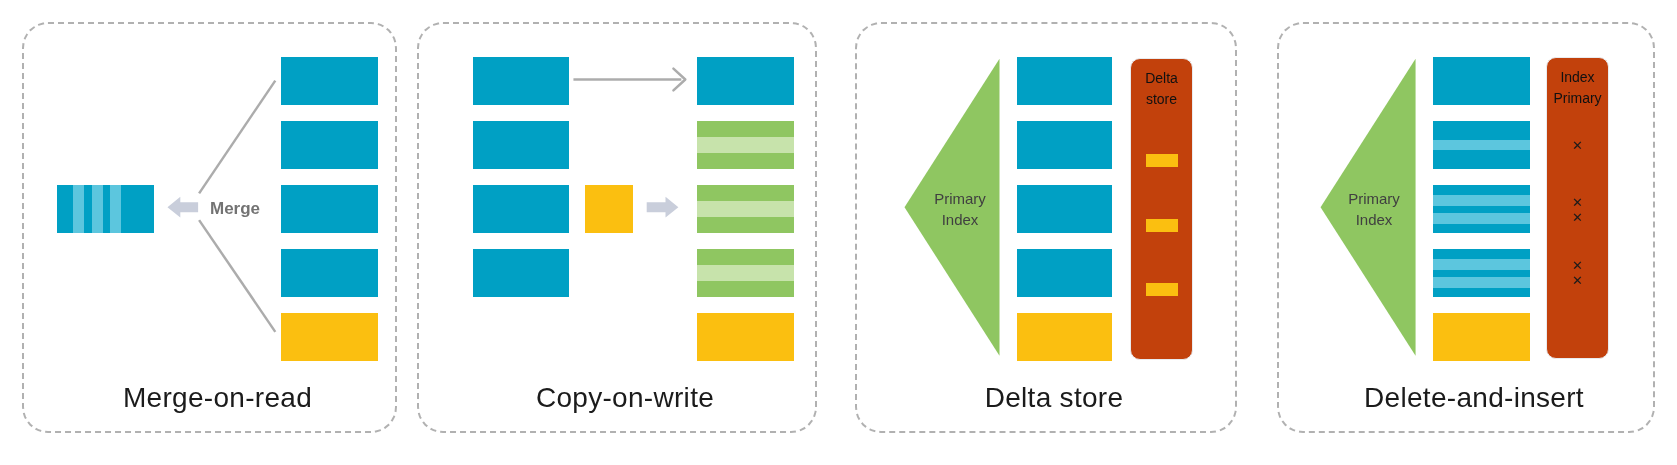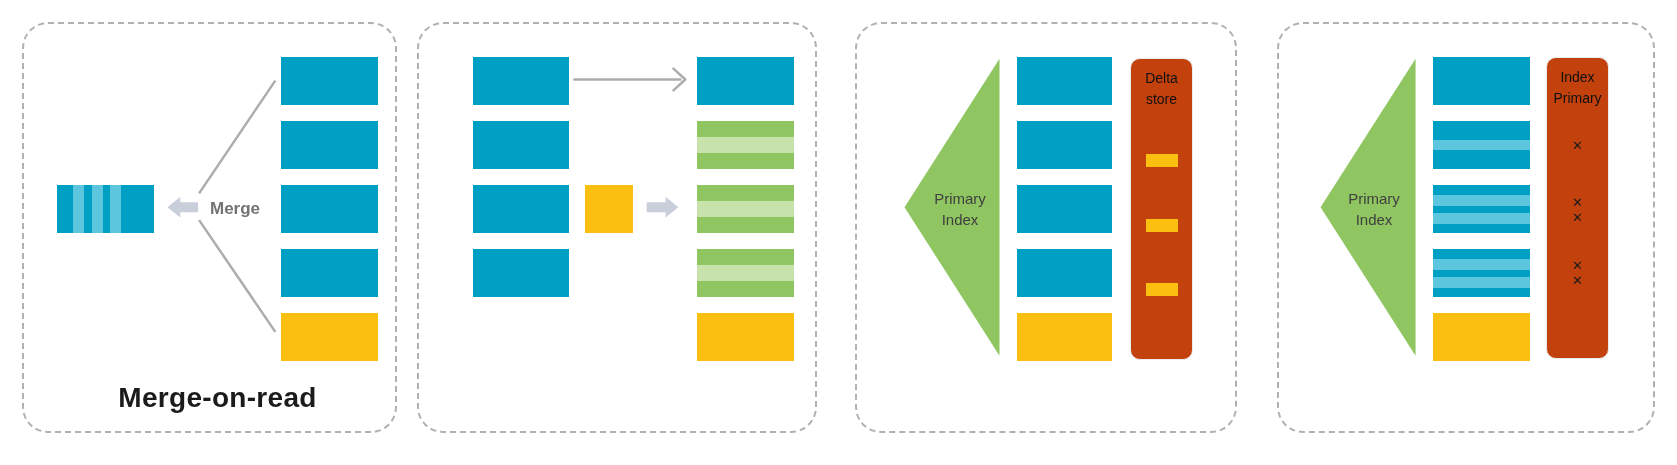--- a/index.html
+++ b/index.html
@@ -11,21 +11,21 @@
     position:absolute;top:22px;height:411px;
     border:2px dashed #b1b1b1;border-radius:26px;box-sizing:border-box;
   }
   #panel-1{left:22px;width:375px;}
   #panel-2{left:417px;width:400px;}
   #panel-3{left:855px;width:382px;}
   #panel-4{left:1277px;width:378px;}
   .shape-layer{position:absolute;left:0;top:0;width:100%;height:100%;pointer-events:none;}
   .panel-title{
     position:absolute;left:16px;right:0;top:358px;text-align:center;
-    font-size:28px;font-weight:700;color:#1b1b1b;letter-spacing:.3px;
+    font-size:28px;font-weight:400;color:#1b1b1b;letter-spacing:.3px;
   }
   .stack{position:absolute;display:flex;flex-direction:column;gap:16px;}
   .blk{width:100%;height:48px;flex:0 0 auto;}
   .teal{background:#00a0c4;}
   .yellow{background:#fbbf10;}
   .teal-vstripe{background:linear-gradient(to right,
     #00a0c4 0 16px,#5cc6de 16px 27px,#00a0c4 27px 35px,#5cc6de 35px 46px,
     #00a0c4 46px 53px,#5cc6de 53px 64px,#00a0c4 64px 100%);}
   .green-stripe{background:linear-gradient(to bottom,
     #8fc661 0 16px,#c7e3ab 16px 32px,#8fc661 32px 48px);}
@@ -113,20 +113,21 @@
     <div class="stack" id="p2-update">
         <div class="blk yellow"></div>
       </div>
     <div class="stack" id="p2-right-stack">
         <div class="blk teal"></div>
         <div class="blk green-stripe"></div>
         <div class="blk green-stripe"></div>
         <div class="blk green-stripe"></div>
         <div class="blk yellow"></div>
       </div>
+    <div class="panel-title">Copy-on-write</div>
   </div>
 
   <div class="panel" id="panel-3">
     <svg class="shape-layer" viewBox="0 0 382 411">
       <polygon points="144,35 144,335 48,185" fill="#8fc661"></polygon>
     </svg>
     <div class="index-label" id="p3-index-label">
       <div>Primary</div>
       <div>Index</div>
     </div>
@@ -141,20 +142,21 @@
       <div class="side-label">
         <div>Delta</div>
         <div>store</div>
       </div>
       <div class="minis-layer">
           <div class="blk yellow"></div>
           <div class="blk yellow"></div>
           <div class="blk yellow"></div>
         </div>
     </div>
+    <div class="panel-title">Delta store</div>
   </div>
 
   <div class="panel" id="panel-4">
     <svg class="shape-layer" viewBox="0 0 378 411">
       <polygon points="138,35 138,335 42,185" fill="#8fc661"></polygon>
     </svg>
     <div class="index-label" id="p4-index-label">
       <div>Primary</div>
       <div>Index</div>
     </div>
@@ -177,15 +179,16 @@
           <div class="mark-group">
             <span class="mark">✕</span>
             <span class="mark">✕</span>
           </div>
           <div class="mark-group">
             <span class="mark">✕</span>
             <span class="mark">✕</span>
           </div>
         </div>
     </div>
+    <div class="panel-title">Delete-and-insert</div>
   </div>
 
 </div>
 
 </body></html>

